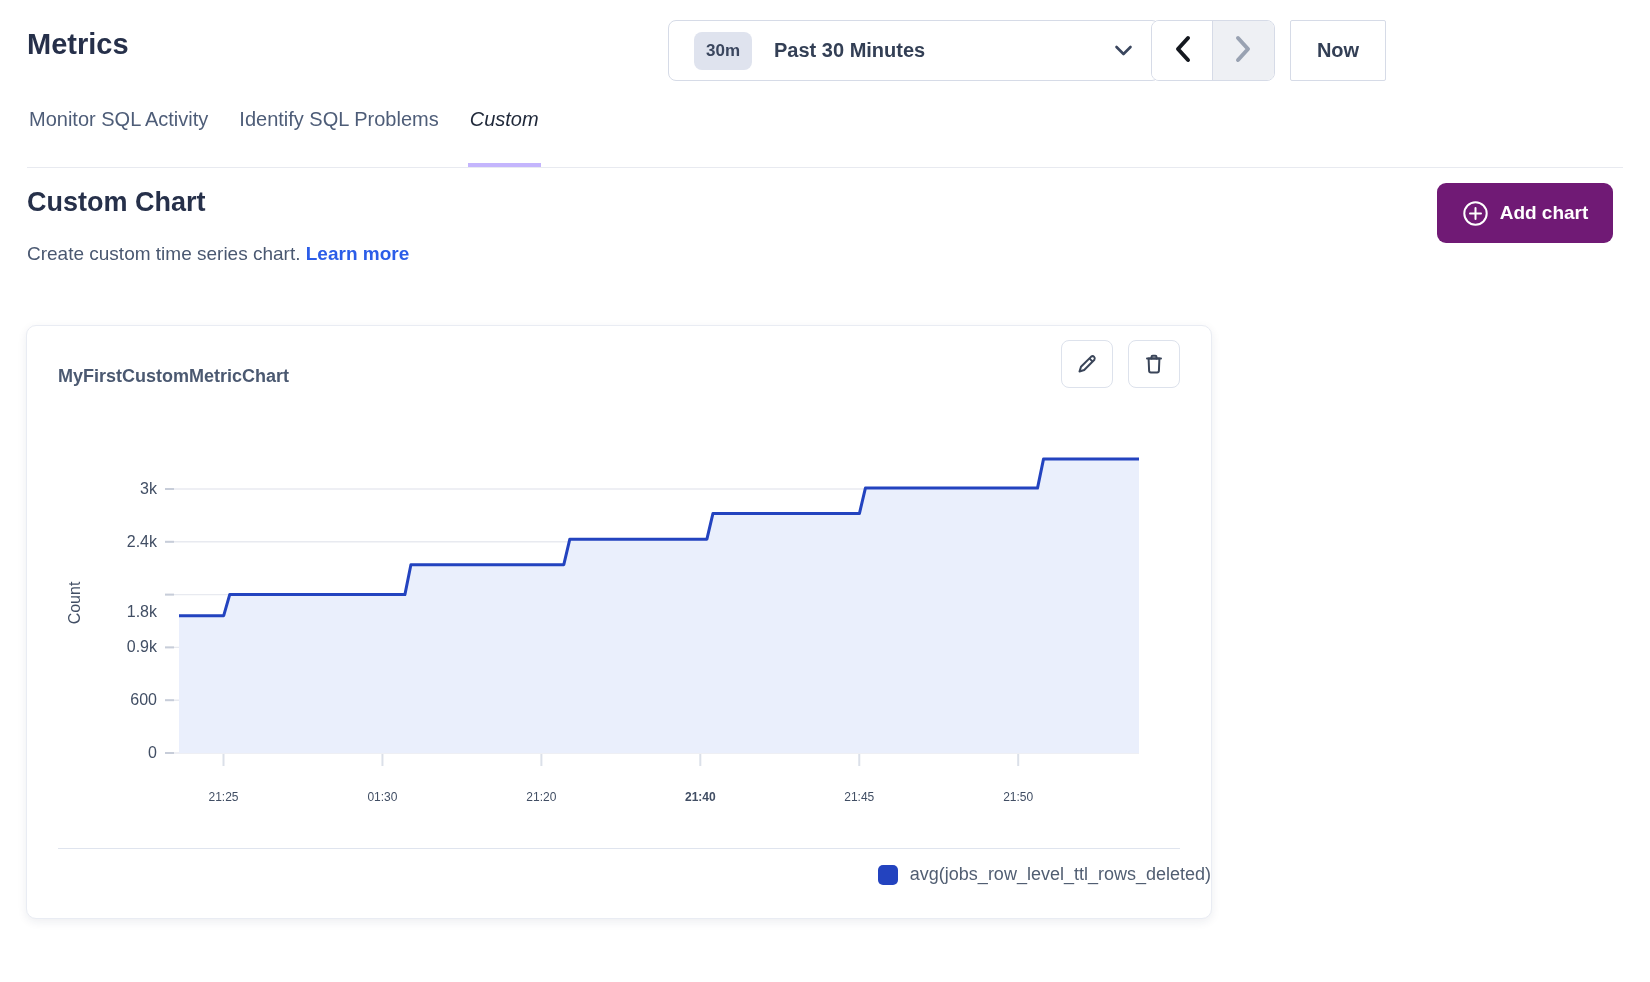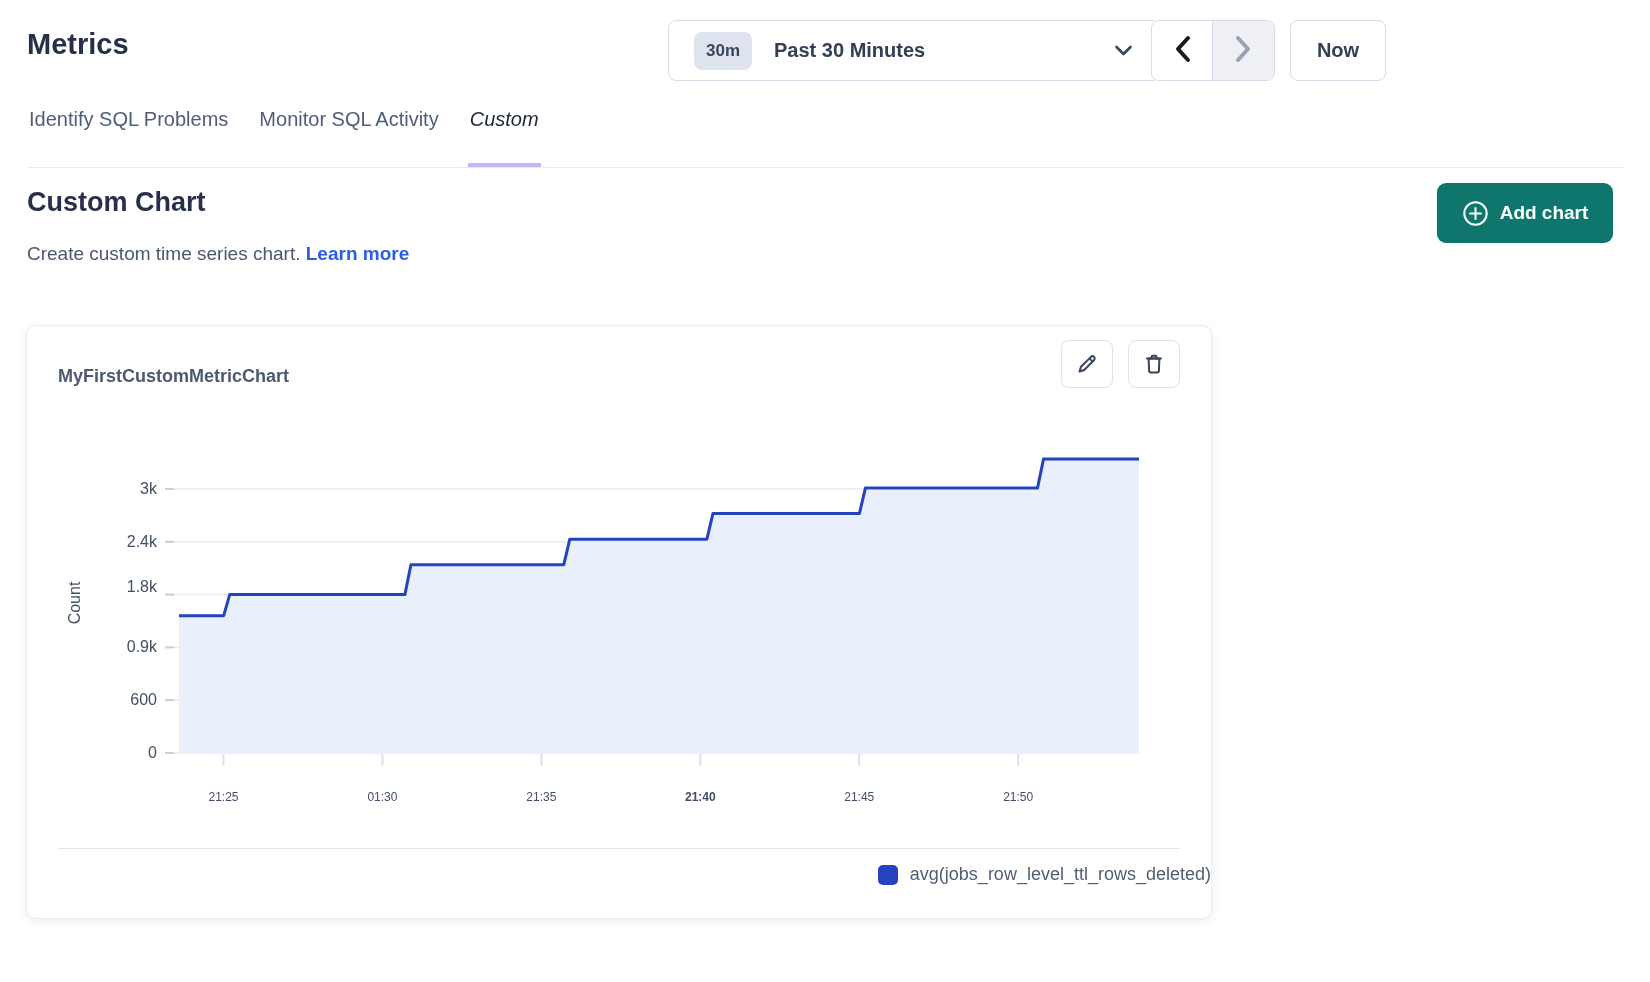--- a/index.html
+++ b/index.html
@@ -19,36 +19,36 @@
   .preset-badge { margin-left: 25px; height: 38px; padding: 0 12px; background: #dfe3ee;
     border-radius: 8px; display: flex; align-items: center; font-size: 17px; font-weight: 700; color: #3a465e; }
   .dropdown-label { margin-left: 22px; font-size: 20px; font-weight: 700; color: #333f55; }
   .chevron-down { margin-left: auto; margin-right: 26px; display: flex; }
   .arrow-group { position: absolute; left: 1151px; top: 20px; width: 124px; height: 61px;
     border: 1px solid #d6dbe7; border-radius: 8px; display: flex; overflow: hidden; background: #fff; }
   .arrow-btn { width: 62px; display: flex; align-items: center; justify-content: center; cursor: pointer; background: #fff; border: none; }
   .arrow-btn.prev { border-right: 1px solid #d6dbe7; }
   .arrow-btn.next { background: #eef0f4; cursor: default; }
   .now-button { position: absolute; left: 1290px; top: 20px; width: 96px; height: 61px;
-    border: 1px solid #d6dbe7; border-radius: 8px; background: #fff;
+    border: 1px solid #d6dbe7; border-radius: 2px; background: #fff;
     display: flex; align-items: center; justify-content: center;
     font-size: 20px; font-weight: 700; color: #333f55; cursor: pointer; }
 
   
   .tabs { position: absolute; left: 27px; top: 103px; width: 1596px;
     border-bottom: 1px solid #e8eaf0; display: flex; gap: 27px; }
   .tab { font-size: 20px; line-height: 24px; color: #4e5d78; padding: 4px 2px 18px 2px; cursor: pointer; }
   .tab.active { color: #1f2839; padding-bottom: 32px; border-bottom: 4px solid #c4b5fd; font-style: italic; }
 
   
   .section-heading { position: absolute; left: 27px; top: 187px; font-size: 27px; font-weight: 700; color: #26304a; }
   .section-desc { position: absolute; left: 27px; top: 243px; font-size: 19px; color: #4a5871; }
   .learn-more { color: #2b5de8; font-weight: 700; cursor: pointer; text-decoration: none; }
   .add-chart-button { position: absolute; left: 1437px; top: 183px; width: 176px; height: 60px;
-    border: none; border-radius: 9px; background: #0f766e; color: #fff;
+    border: none; border-radius: 9px; background: #701a75; color: #fff;
     display: flex; align-items: center; justify-content: center; gap: 11px;
     font-size: 19px; font-weight: 700; cursor: pointer; font-family: inherit; }
 
   
   .chart-card { position: absolute; left: 26px; top: 325px; width: 1186px; height: 594px;
     background: #fff; border: 1px solid #e9ecf3; border-radius: 10px;
     box-shadow: 0 3px 10px rgba(25,39,75,0.08); }
   .card-title { position: absolute; left: 31px; top: 40px; font-size: 18px; font-weight: 700; color: #4b5971; }
   .icon-button { position: absolute; top: 14px; width: 52px; height: 48px;
     border: 1px solid #dde2ec; border-radius: 8px; background: #fff;
@@ -100,22 +100,22 @@
       <svg width="17" height="28" viewBox="0 0 17 28">
           <polyline points="3,3 13,14 3,25" fill="none" stroke="#99a2b2" stroke-width="4" stroke-linecap="round" stroke-linejoin="round"></polyline>
         </svg>
     </span>
   </button>
 </div>
 
 <button class="now-button">Now</button>
 
 <nav class="tabs" id="tabs">
+    <div class="tab">Monitor SQL Activity</div>
     <div class="tab">Identify SQL Problems</div>
-    <div class="tab">Monitor SQL Activity</div>
     <div class="tab active">Custom</div>
   </nav>
 
 <div class="section-heading">Custom Chart</div>
 <div class="section-desc">
   <span>Create custom time series chart.</span>
   <a class="learn-more">Learn more</a>
 </div>
 
 <button class="add-chart-button">
@@ -181,23 +181,23 @@
   <div class="legend" id="legend">
       <div class="legend-item">
         <span class="legend-swatch" style="background: rgb(35, 67, 191);"></span>
         <span class="legend-label">avg(jobs_row_level_ttl_rows_deleted)</span>
       </div>
     </div>
 <div id="axis-labels">
       <div class="y-tick-label" style="top: 417px;">0</div>
       <div class="y-tick-label" style="top: 364.2px;">600</div>
       <div class="y-tick-label" style="top: 311.4px;">0.9k</div>
-      <div class="y-tick-label" style="top: 251px;">1.8k</div>
+      <div class="y-tick-label" style="top: 276px;">1.8k</div>
       <div class="y-tick-label" style="top: 205.8px;">2.4k</div>
       <div class="y-tick-label" style="top: 153px;">3k</div>
       <div class="x-tick-label" style="left: 196.503px;">21:25</div>
       <div class="x-tick-label" style="left: 355.444px;">01:30</div>
-      <div class="x-tick-label" style="left: 514.384px;">21:35</div>
+      <div class="x-tick-label" style="left: 514.384px;">21:20</div>
       <div class="x-tick-label" style="left: 673.325px; font-weight: bold;">21:40</div>
       <div class="x-tick-label" style="left: 832.265px;">21:45</div>
       <div class="x-tick-label" style="left: 991.205px;">21:50</div>
     </div>
   </div>
 
 </body></html>

